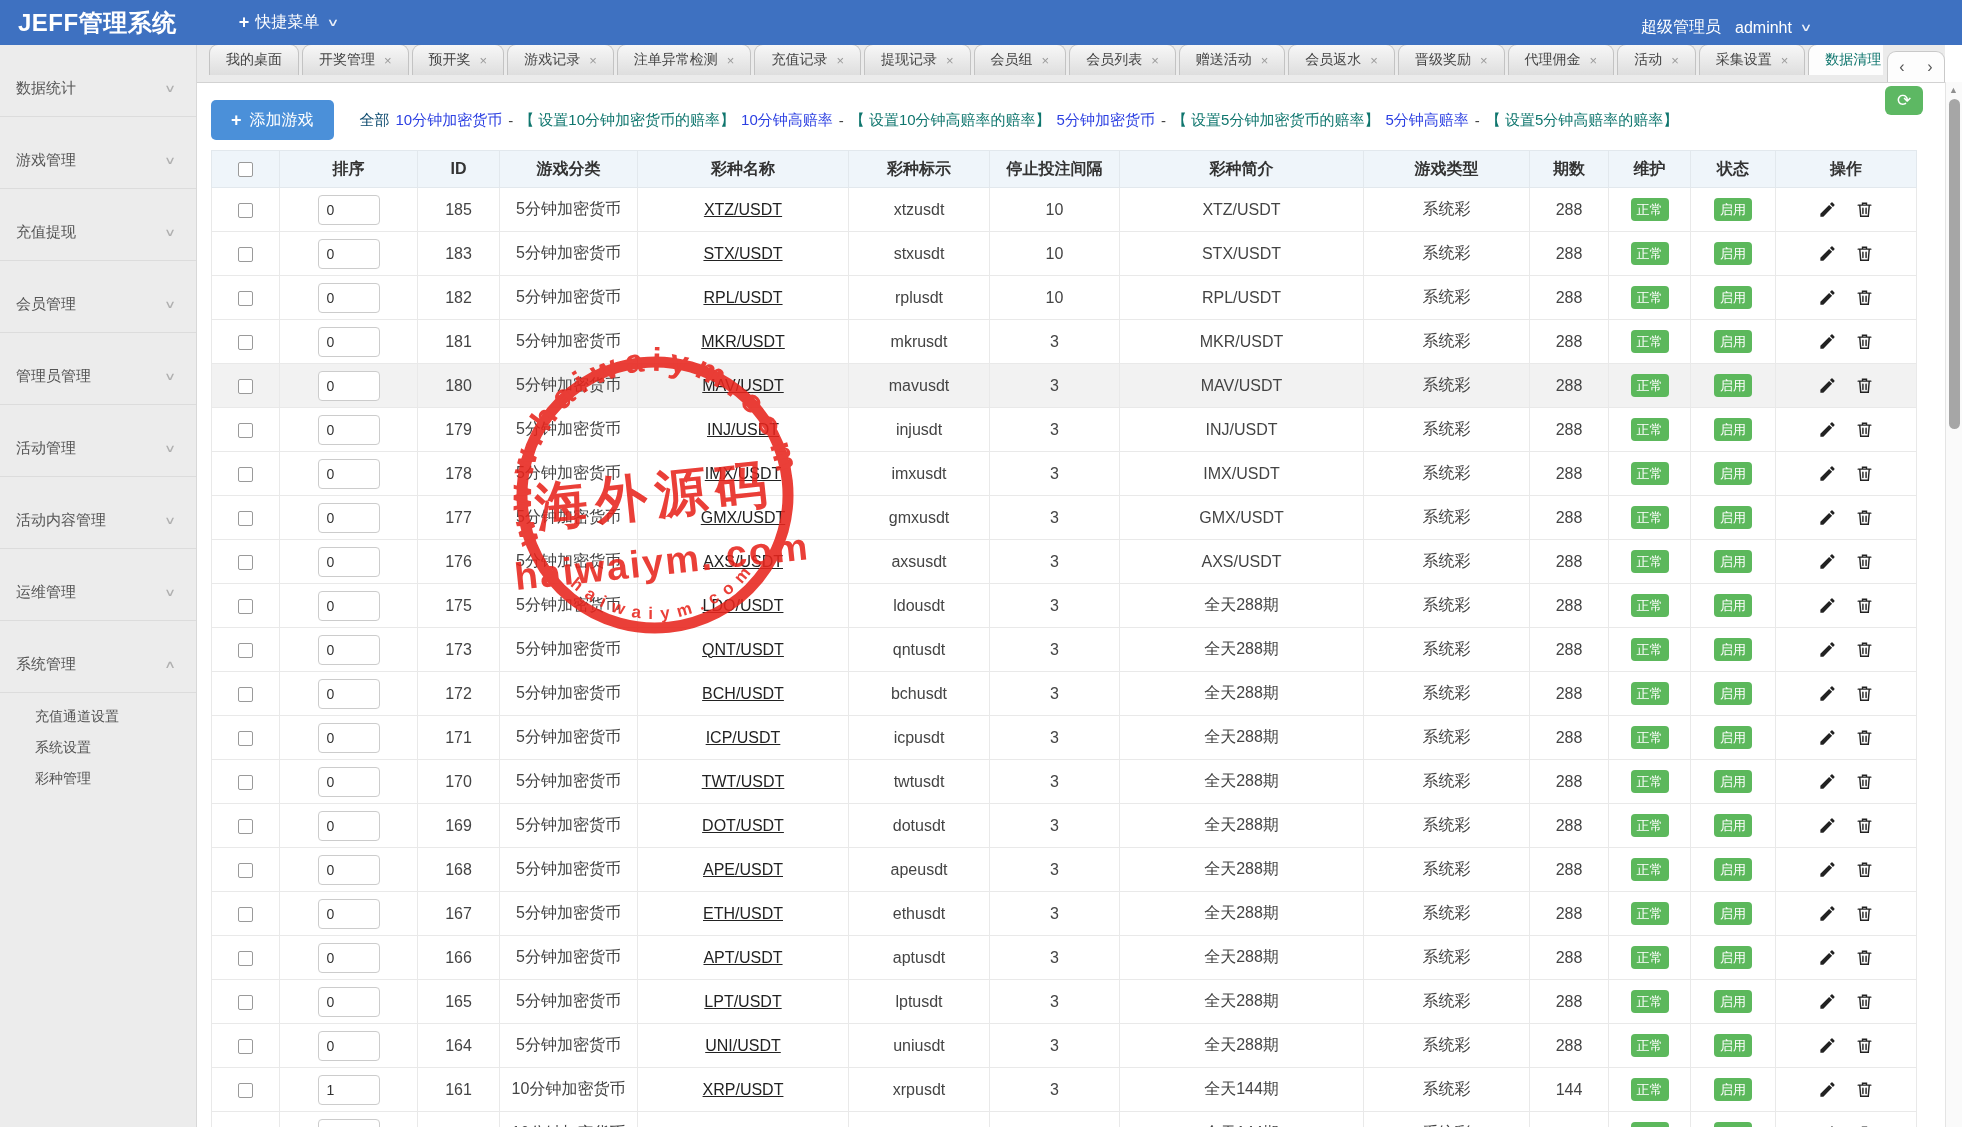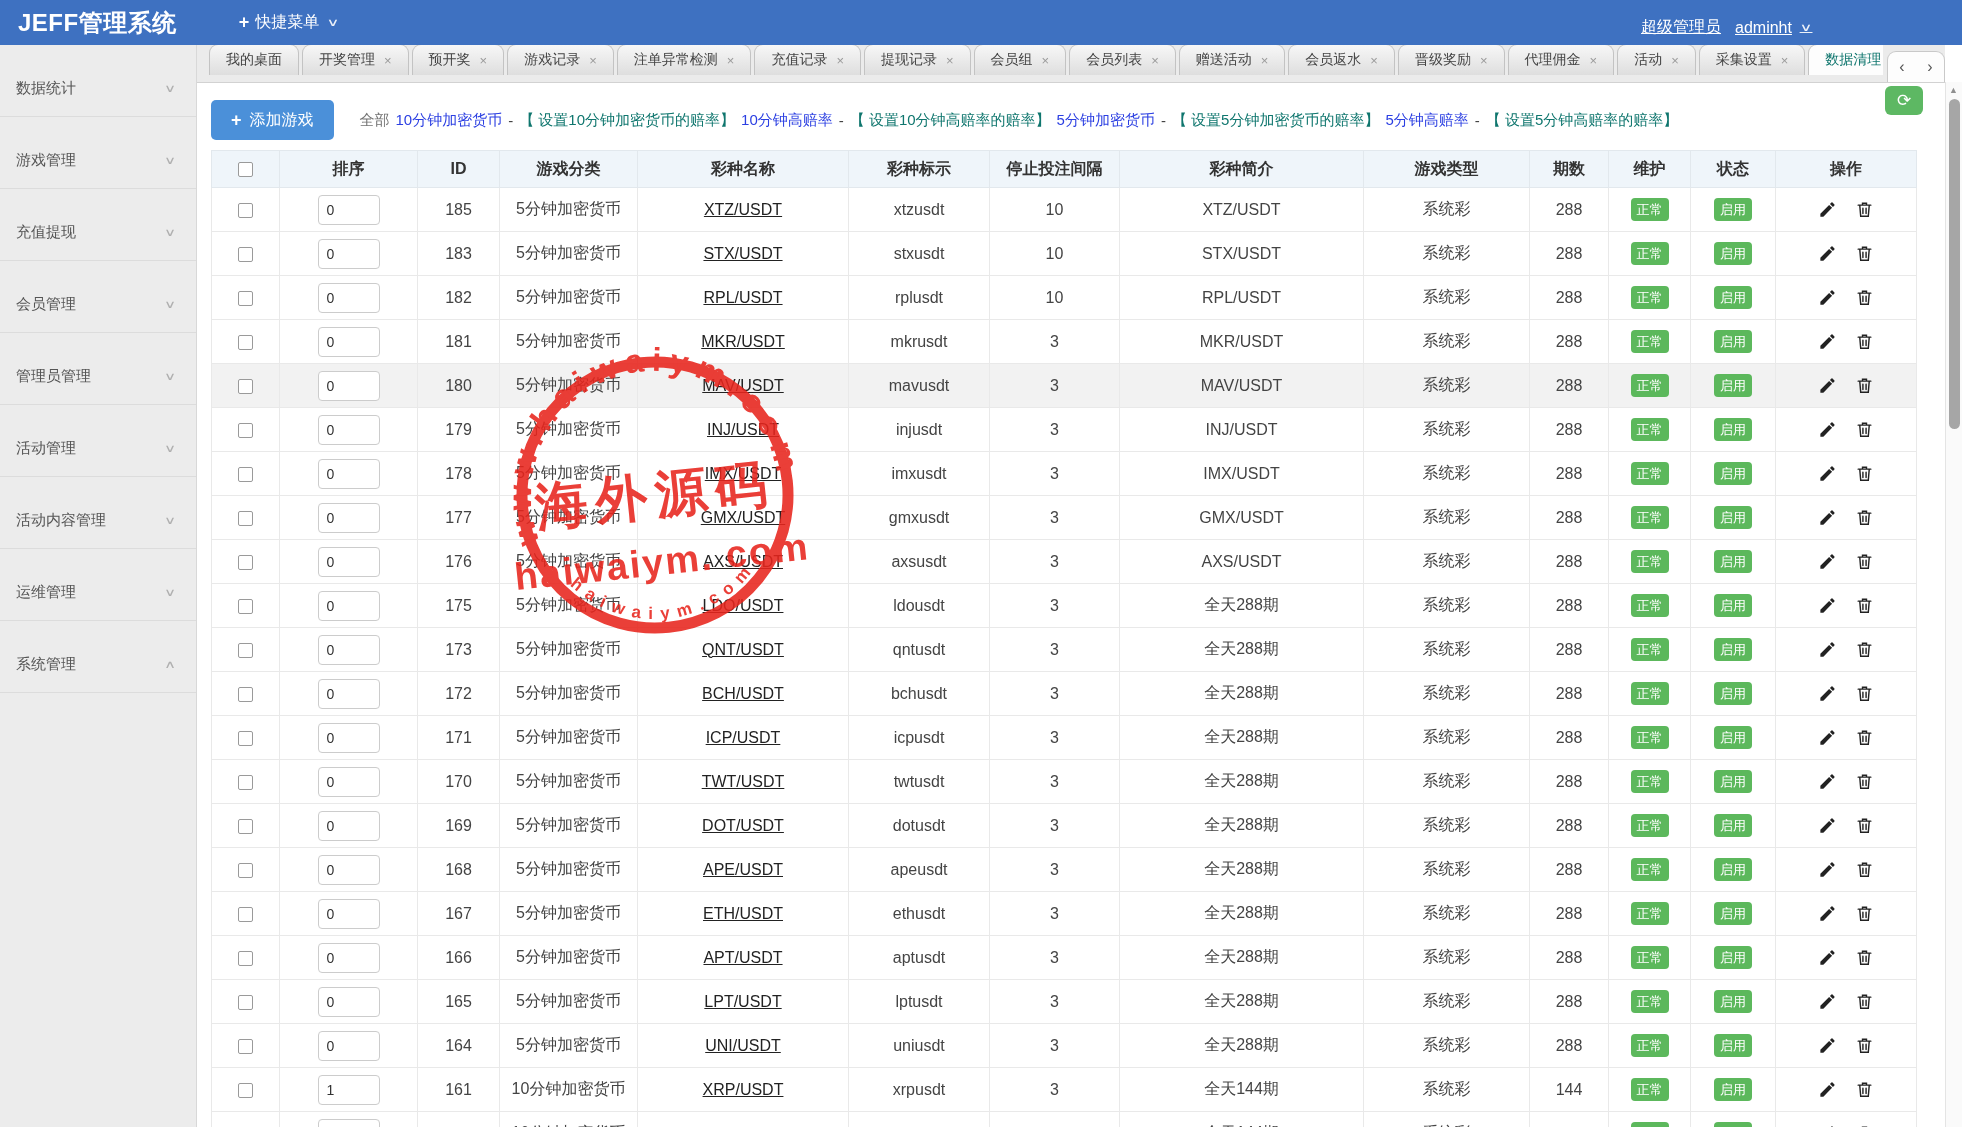--- a/index.html
+++ b/index.html
@@ -6,21 +6,21 @@
   html,body { width:1962px; height:1127px; overflow:hidden;
     font-family:"Liberation Sans","DejaVu Sans",sans-serif; background:#fff; }
 
   
   .topbar { position:absolute; left:0; top:0; width:1962px; height:45px;
     background:#3e71c1; color:#fff; display:flex; align-items:center; z-index:30; }
   .brand { font-size:24px; font-weight:bold; margin-left:18px; letter-spacing:.5px; }
   .quickmenu { margin-left:62px; font-size:16px; display:flex; align-items:center; gap:6px; cursor:pointer; }
   .plus { font-size:18px; font-weight:bold; }
   .chev { font-size:11px; transform:scaleX(1.6); display:inline-block; margin-left:4px; opacity:.9; }
-  .topbar-right { position:absolute; right:152px; top:0; height:55px; display:flex; align-items:center; gap:14px; font-size:16px;text-decoration:underline; }
+  .topbar-right { position:absolute; right:152px; top:0; height:55px; display:flex; align-items:center; gap:14px; font-size:16px; }
   .user-wrap { display:flex; align-items:center; gap:6px; cursor:pointer; }
 
   
   .sidebar { position:absolute; left:0; top:45px; width:197px; height:1082px;
     background:#ececec; border-right:1px solid #d8d8d8; }
   .side-item { height:56px; display:flex; align-items:center; justify-content:space-between;
     padding:0 22px 0 16px; font-size:15px; color:#555; border-bottom:1px solid #dcdcdc; cursor:pointer;margin-top:16px; }
   .side-item .chevg { color:#b0b0b0; font-size:11px; transform:scaleX(1.5); }
   .side-sub { padding:8px 0 10px 0; }
   .side-sub-item { height:31px; line-height:31px; padding-left:35px; font-size:14px; color:#555; cursor:pointer; }
@@ -42,21 +42,21 @@
     font-size:16px; color:#555; }
   .tab-nav span { cursor:pointer; padding:0 6px; }
 
   
   .content { position:absolute; left:197px; top:83px; width:1748px; height:1044px; background:#fff; }
   .toolbar { position:relative; height:62px; padding:12px 14px 0 14px; display:flex; align-items:center; }
   .add-btn { height:40px; padding:0 20px; background:#4b90d9; color:#fff; font-size:16px;
     border:none; border-radius:5px; display:flex; align-items:center; gap:8px; cursor:pointer; }
   .filters { margin-left:26px; font-size:15px; color:#333; display:flex; align-items:center; flex-wrap:nowrap; white-space:nowrap; }
   .filters .seg { margin-right:6px; }
-  .seg.plain { color:#737373; }
+  .seg.plain { color:#0c4a6e; }
   .seg.link  { color:#2b3fe2; cursor:pointer; }
   .seg.dash  { color:#444; }
   .seg.magenta { color:#0f766e; cursor:pointer; }
   .refresh-btn { position:absolute; right:22px; top:3px; width:38px; height:29px; background:#5db863;
     border:none; border-radius:6px; color:#fff; font-size:17px; cursor:pointer; line-height:27px; }
 
   
   .table-wrap { padding:5px 0 0 14px; }
   table { border-collapse:collapse; table-layout:fixed; width:1705px; }
   col.c-check{width:68px} col.c-sort{width:138px} col.c-id{width:82px} col.c-cat{width:138px}
@@ -148,20 +148,25 @@
   <div class="side-item">
     <span>运维管理</span>
     <span class="chevg">∨</span>
   </div>
 
   <div class="side-item">
     <span>系统管理</span>
     <span class="chevg">∧</span>
   </div>
 </div>
+  <div class="side-sub">
+      <div class="side-sub-item">充值通道设置</div>
+      <div class="side-sub-item">系统设置</div>
+      <div class="side-sub-item">彩种管理</div>
+    </div>
 </aside>
 <div class="collapse-handle">
   <span>◀</span>
 </div>
 
 <nav class="tabbar">
   <div class="tabs">
   <div class="tab">
     <span>我的桌面</span>
 

